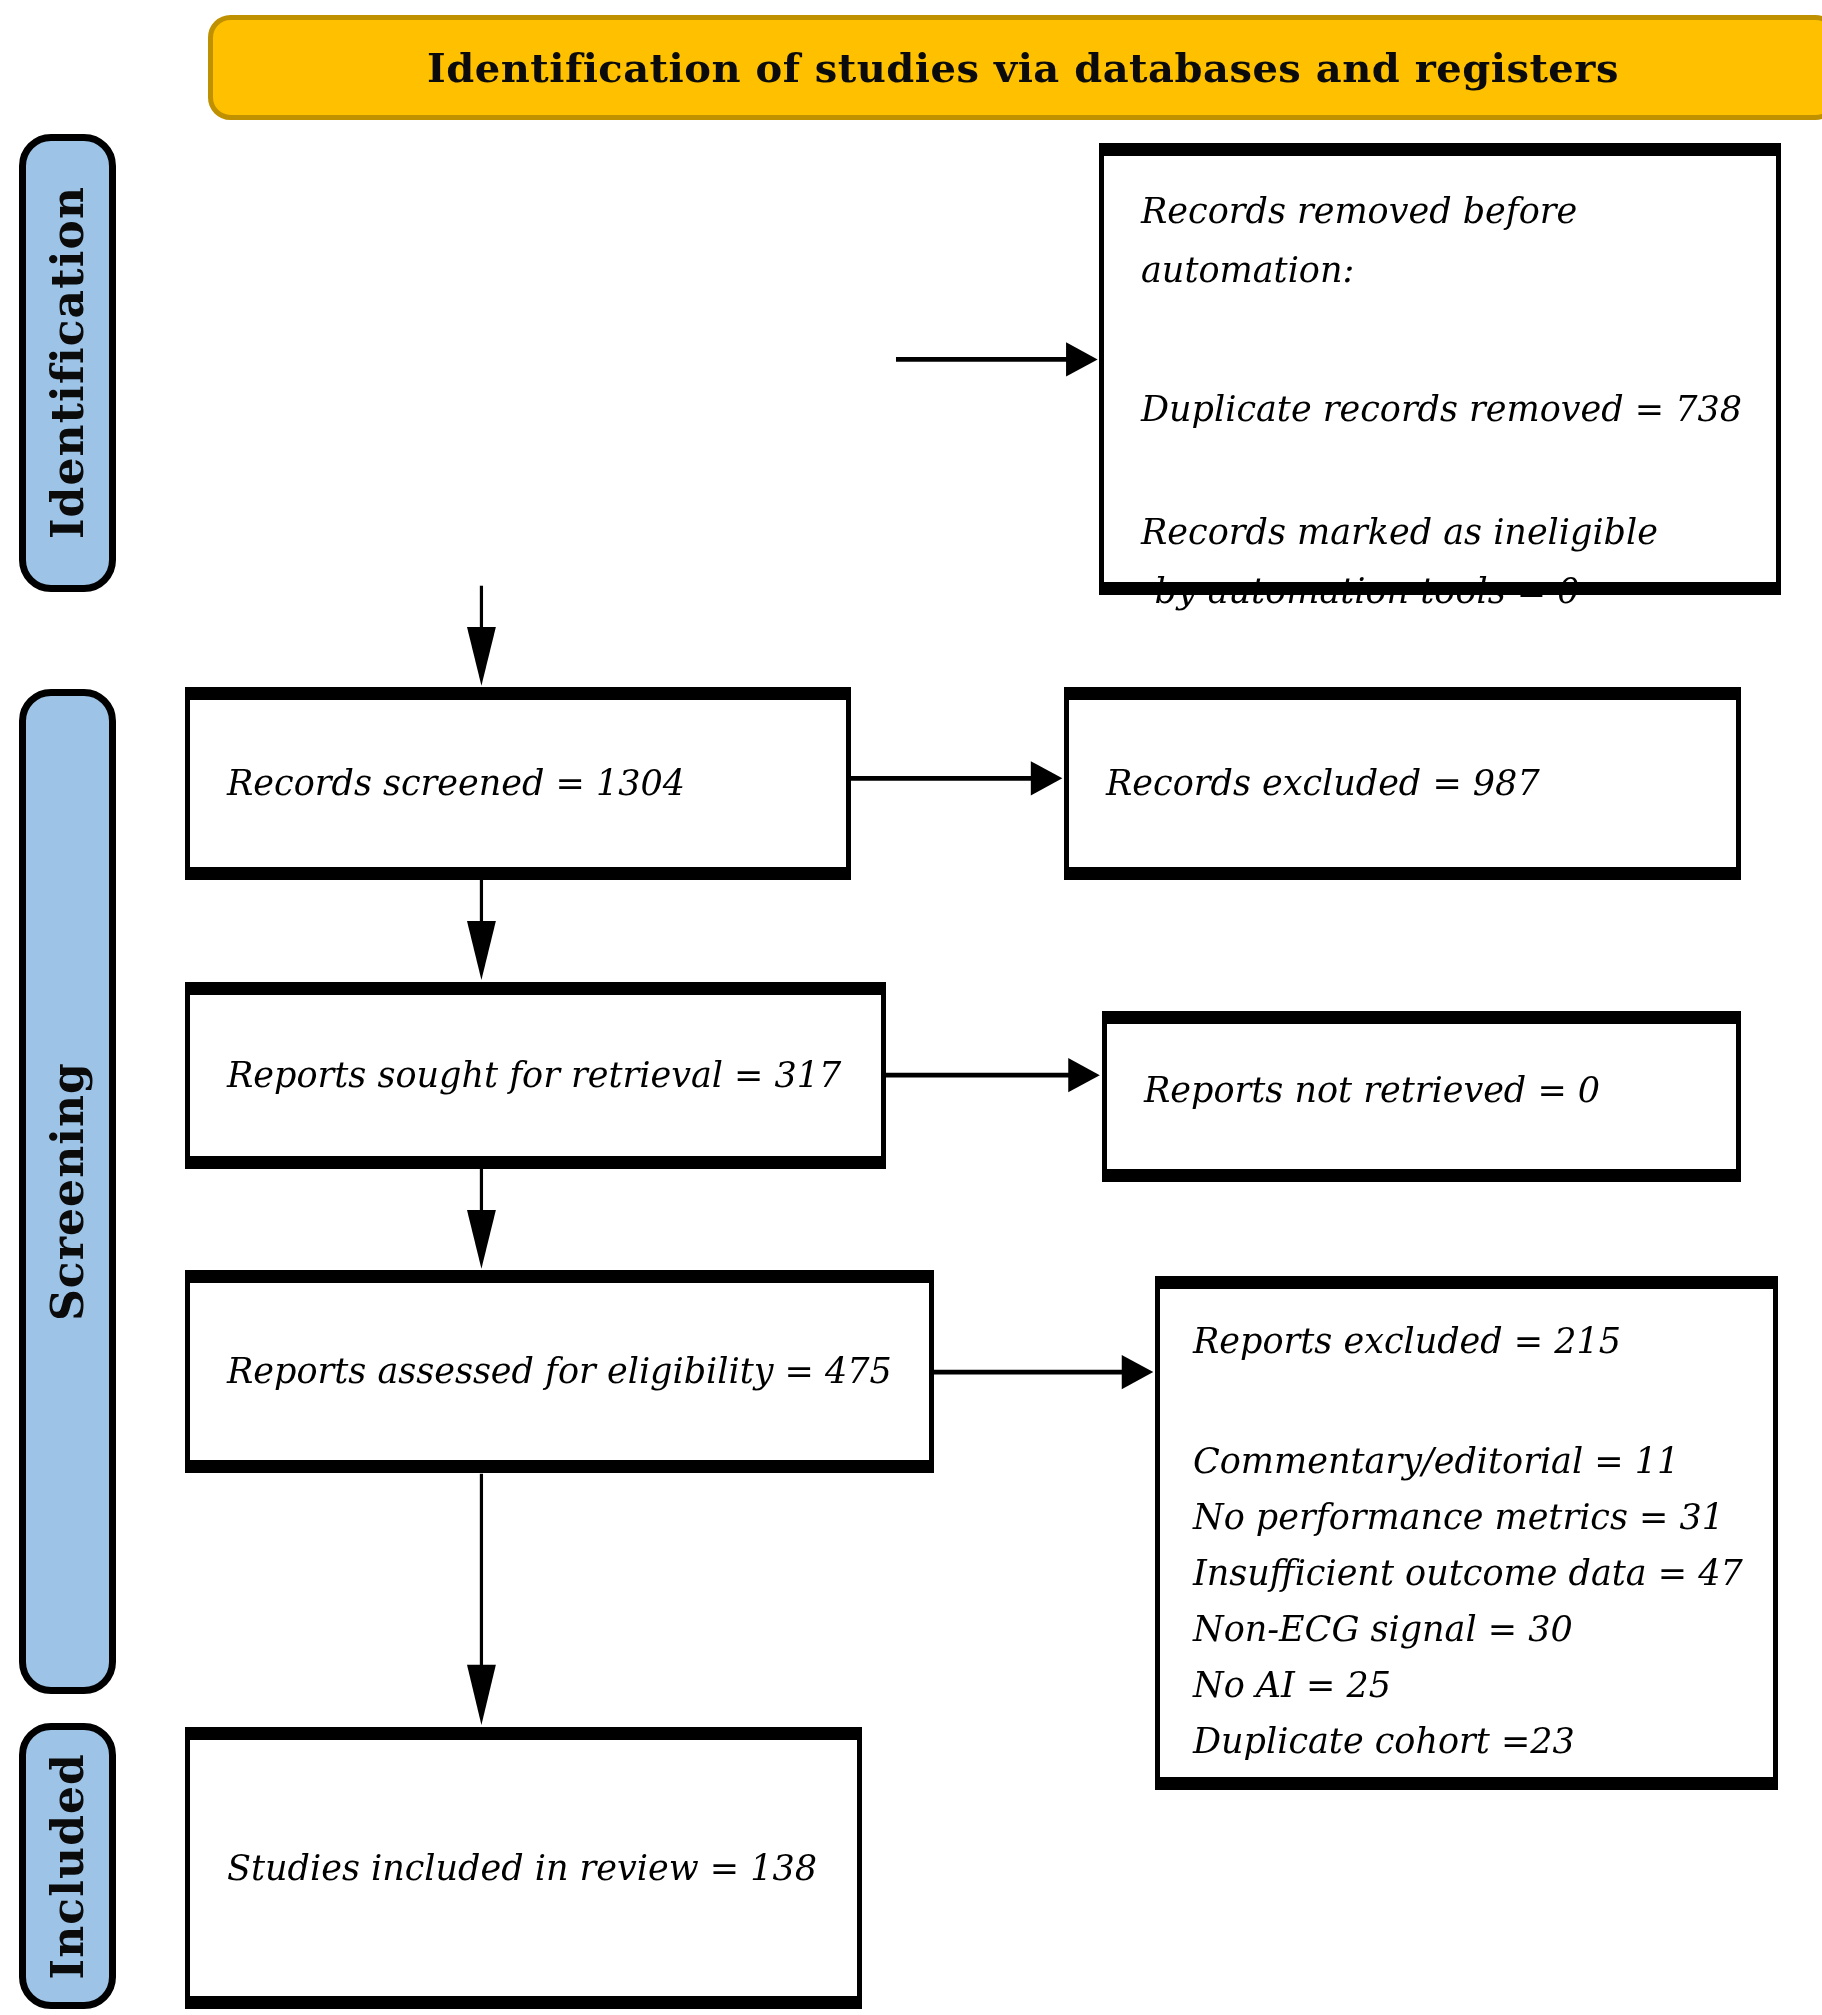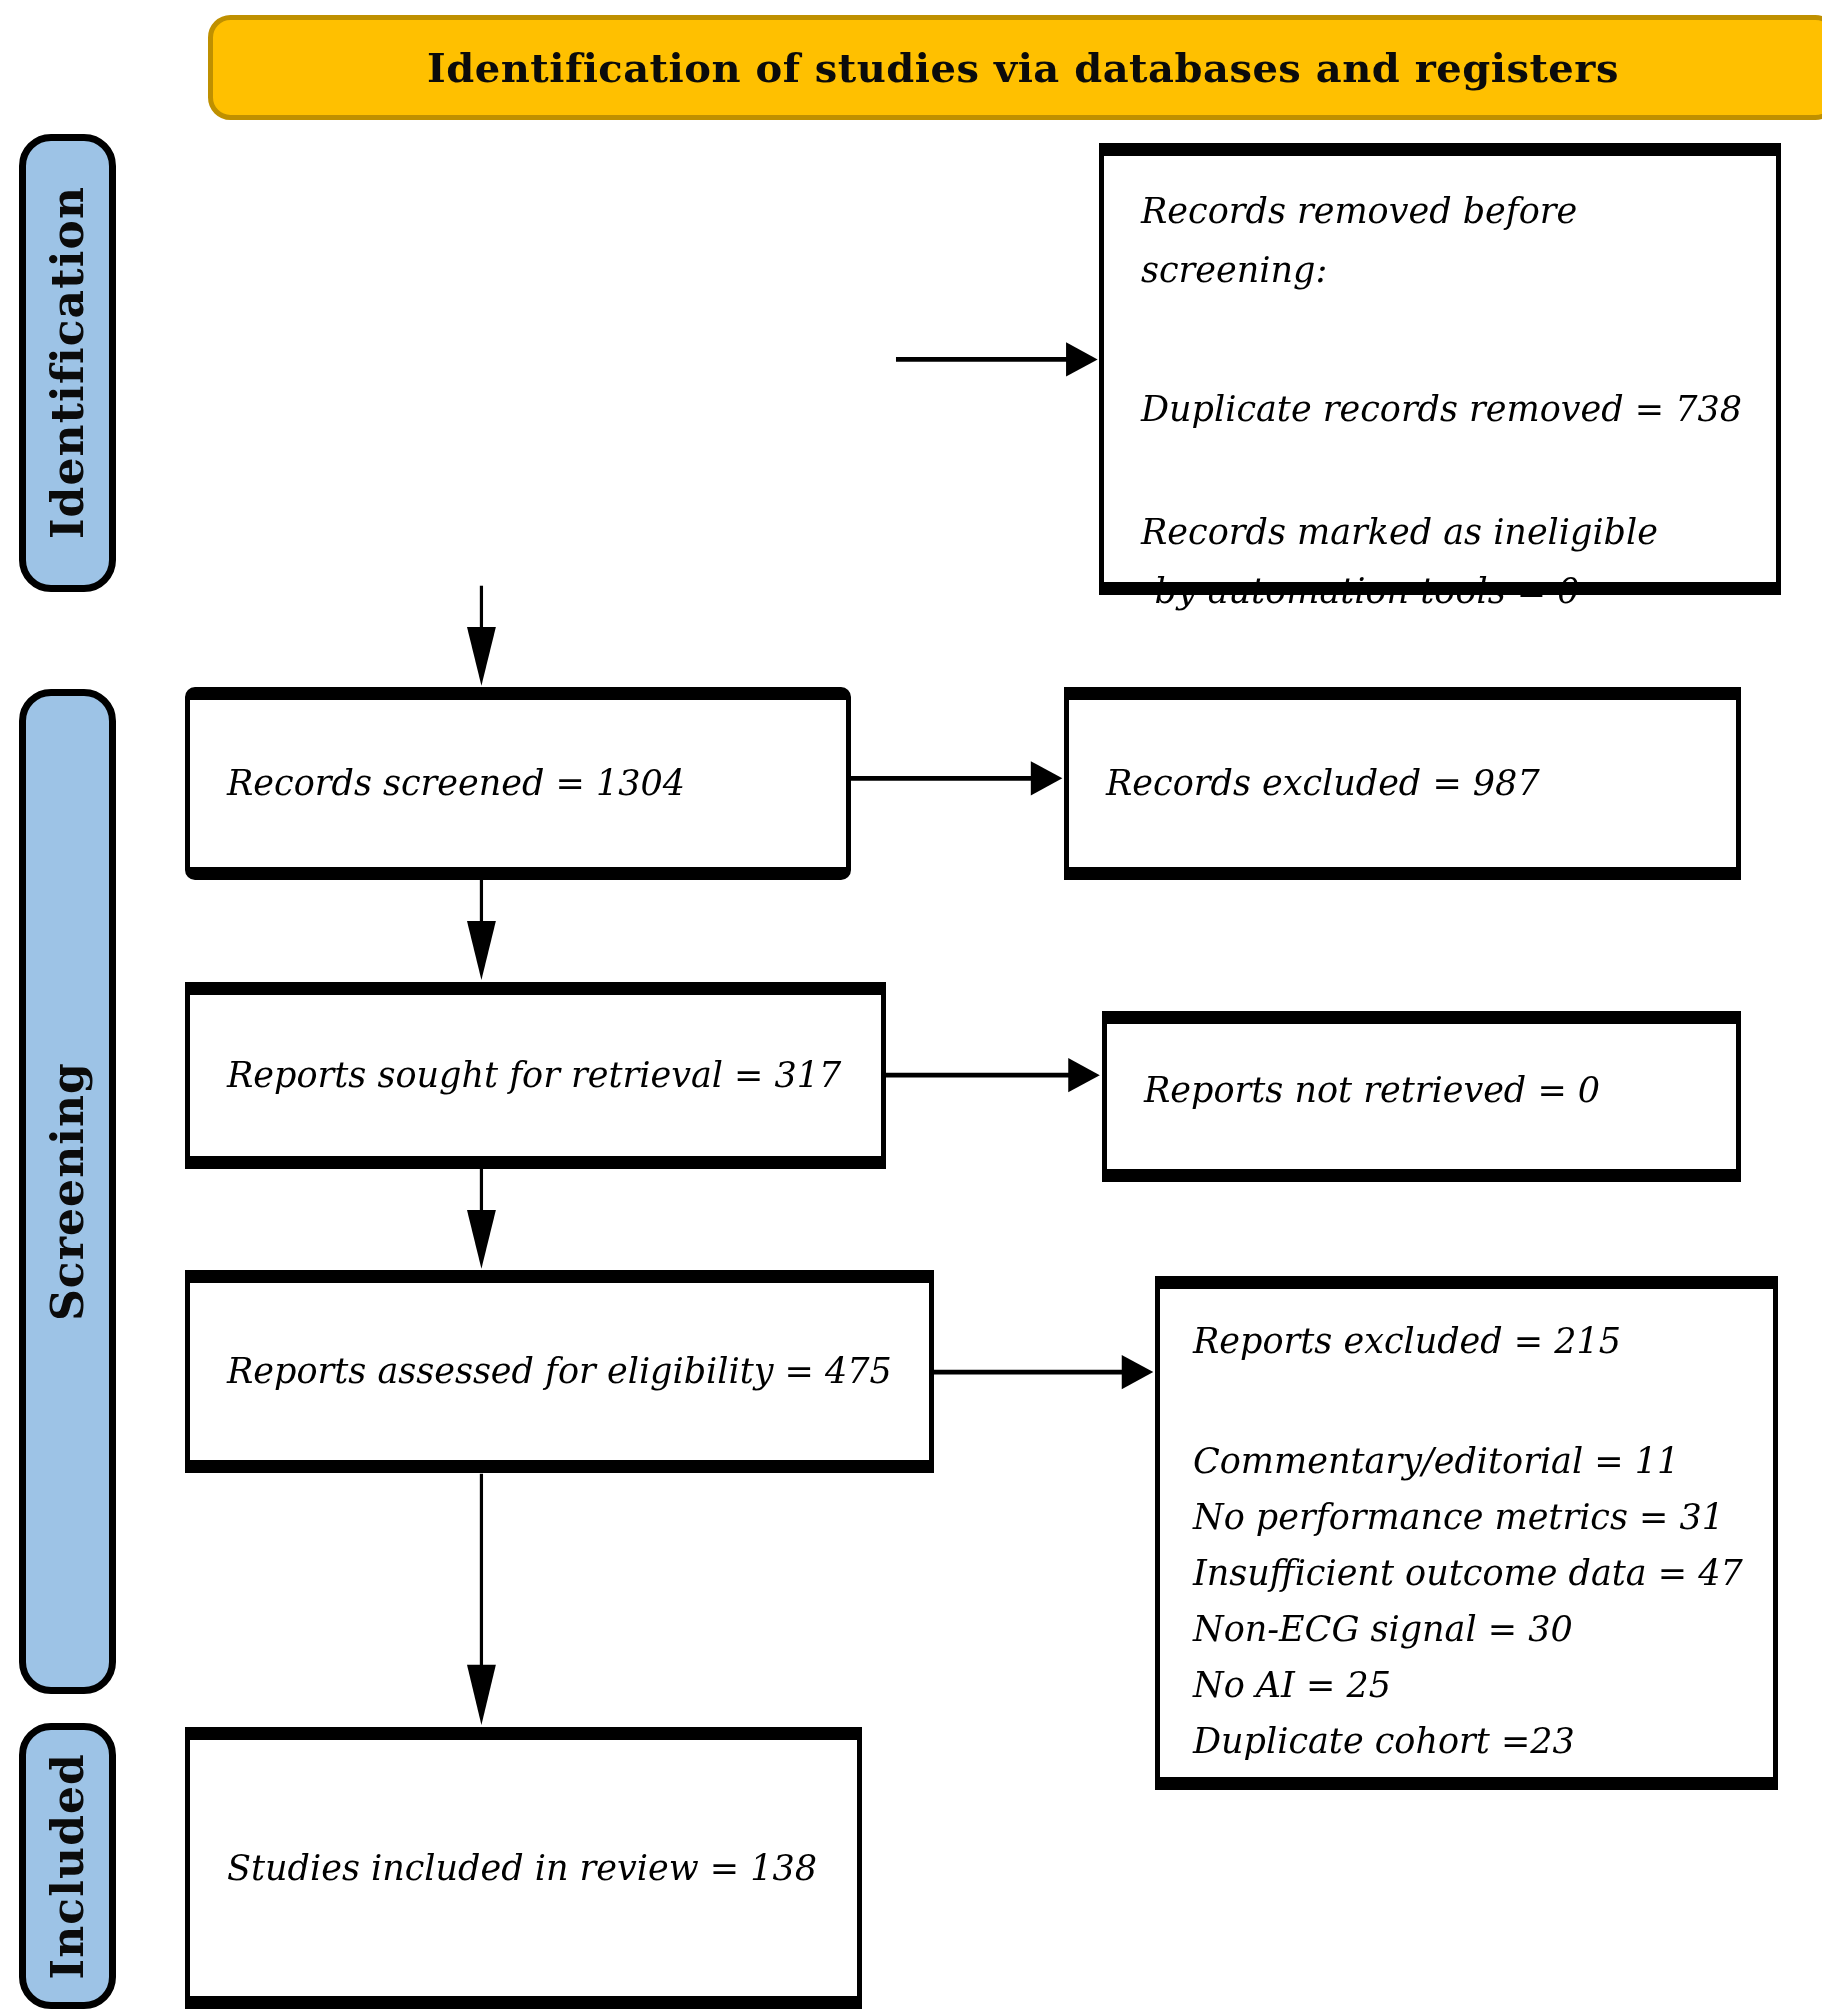--- a/index.html
+++ b/index.html
@@ -60,21 +60,21 @@
     color:#000;
   }
   .box-records-identified{left:185px;top:136px;width:711px;height:449px;padding:31px 16px 0 39px;}
   .box-records-identified .db-item{padding-left:166px;}
   .box-records-identified .total-line{padding-left:247px;}
   .box-records-removed{left:1099px;top:143px;width:682px;height:452px;padding:26px 16px 0 37px;line-height:59px;}
   .box-records-removed .gap-big{margin-top:80px;}
   .box-records-removed .gap-mid{margin-top:64px;}
   .box-records-removed .cont-line{padding-left:13.4px;}
   .single{display:flex;align-items:center;padding-left:37px;padding-right:10.7px;}
-  .box-records-screened{left:185px;top:687px;width:666px;height:193px;border-radius:10px;}
+  .box-records-screened{left:185px;top:687px;width:666px;height:193px;}
   .box-records-excluded{left:1064px;top:687px;width:677px;height:193px;}
   .box-reports-sought{left:185px;top:982px;width:701px;height:187px;}
   .box-reports-not-retrieved{left:1102px;top:1011px;width:639px;height:171px;display:block;padding-top:36px;}
   .box-reports-assessed{left:185px;top:1270px;width:749px;height:203px;}
   .box-reports-excluded{left:1155px;top:1276px;width:623px;height:514px;padding:24px 10.7px 0 33px;line-height:56px;}
   .box-reports-excluded .reasons{margin-top:64px;}
   .box-studies-included{left:185px;top:1727px;width:677px;height:282px;}
   .fbox b{font-weight:bold;}
   
   .arrows{position:absolute;left:0;top:0;pointer-events:none;}
@@ -95,21 +95,21 @@
   </div>
   <div class="stage stage-screening">
     <span class="vtext">Screening</span>
   </div>
   <div class="stage stage-included">
     <span class="vtext">Included</span>
   </div>
 
 
   <div class="fbox box-records-removed">
-    <div>Records removed before screening:</div>
+    <div>Records removed before automation:</div>
     <div class="gap-big">Duplicate records removed = 738</div>
     <div class="gap-mid">Records marked as ineligible</div>
     <div class="cont-line">by automation tools = 0</div>
   </div>
 
   <div class="fbox single box-records-screened">
     <span>Records screened = 1304</span>
   </div>
   <div class="fbox single box-records-excluded">
     <span>Records excluded = 987</span>

